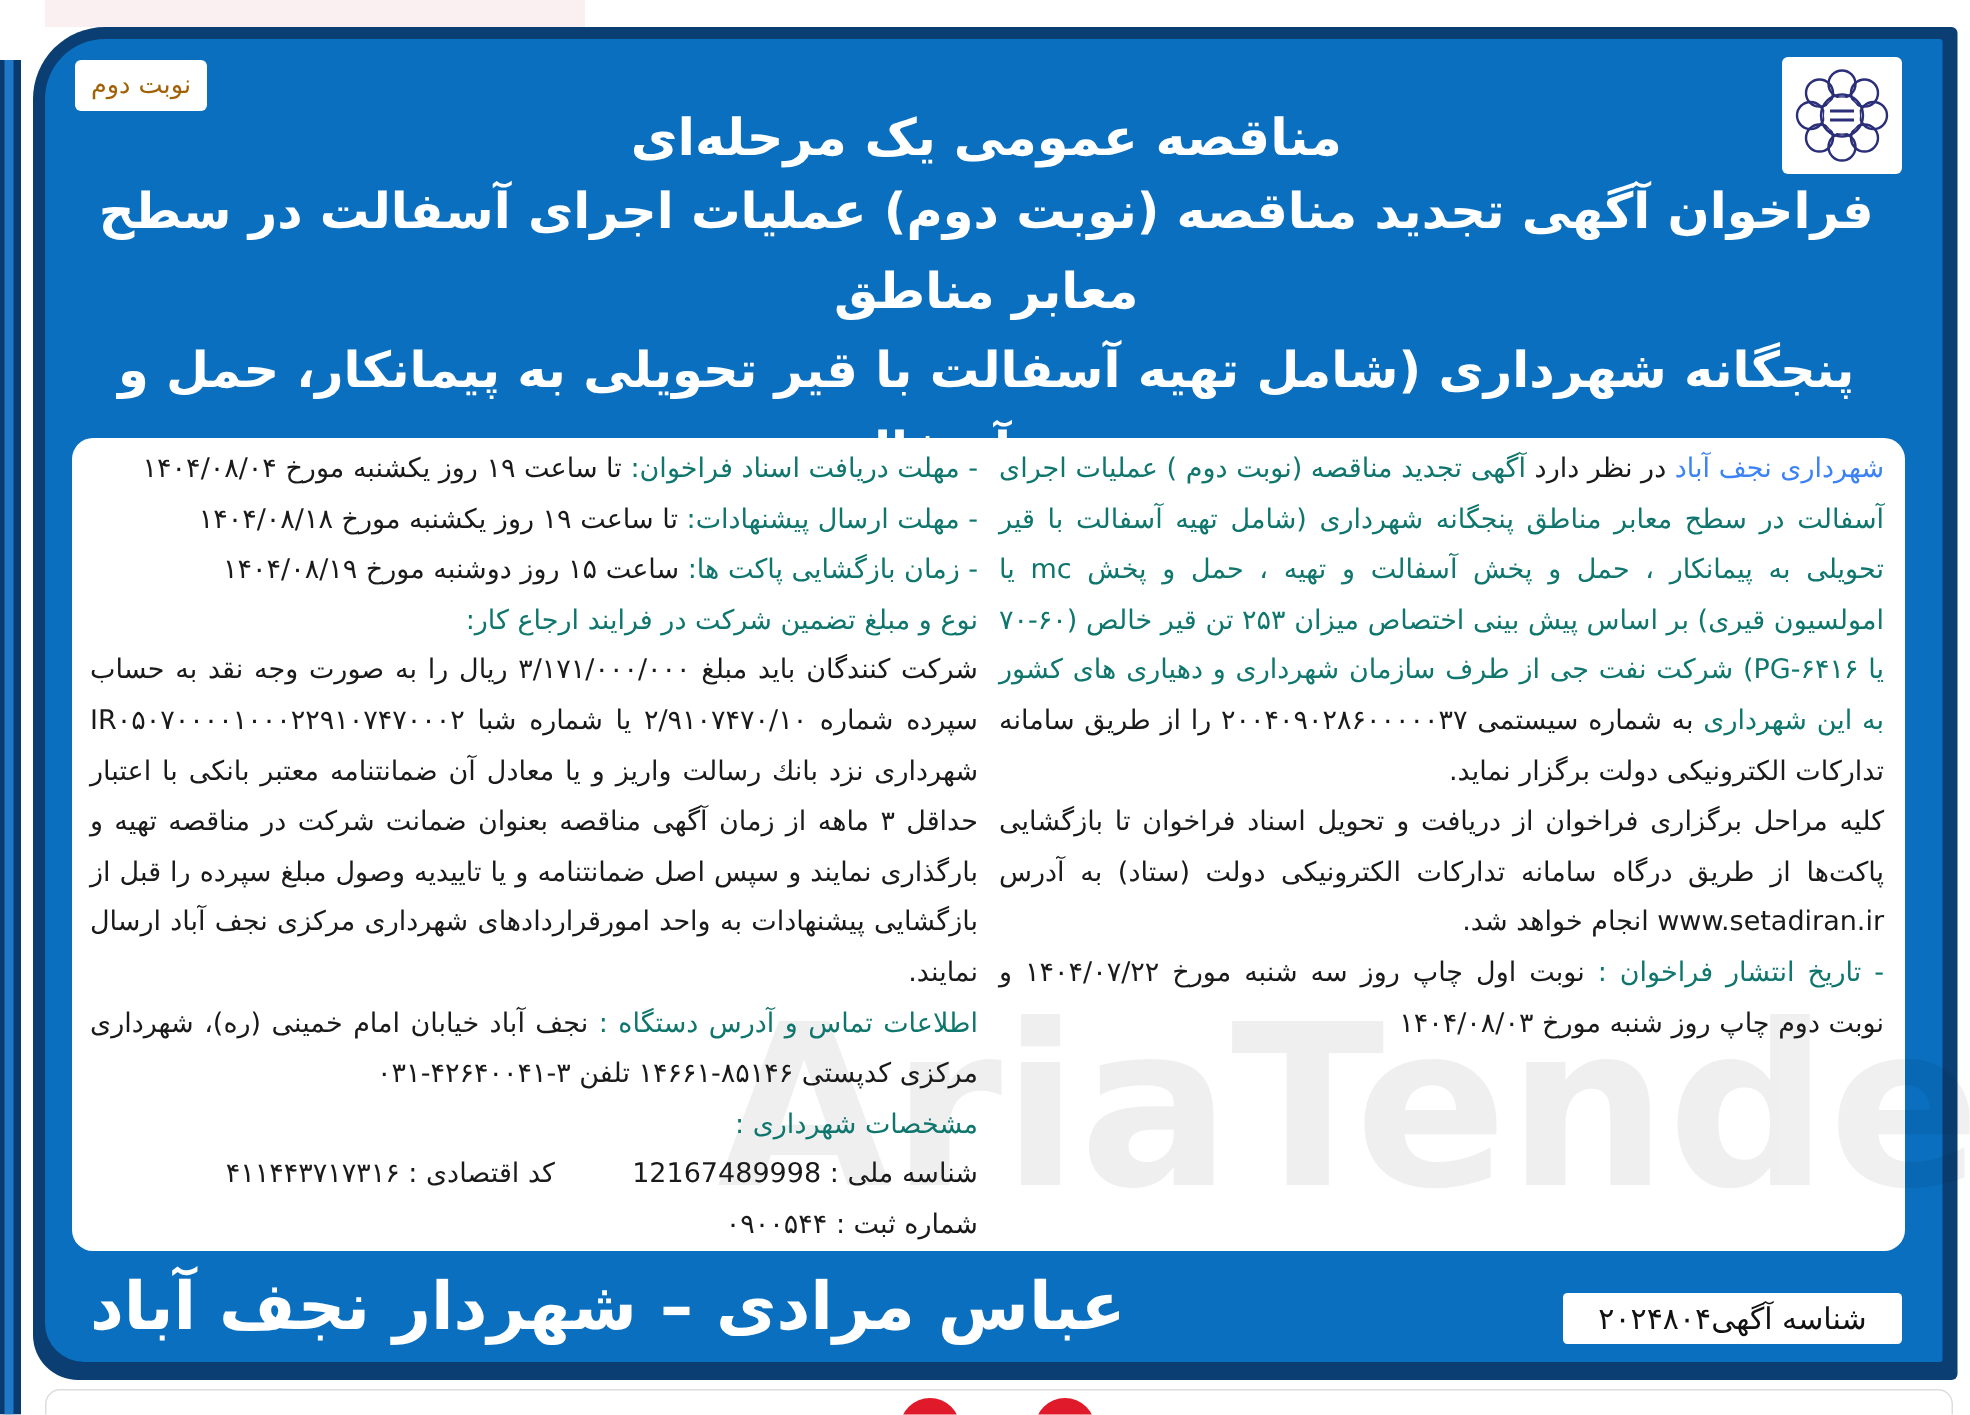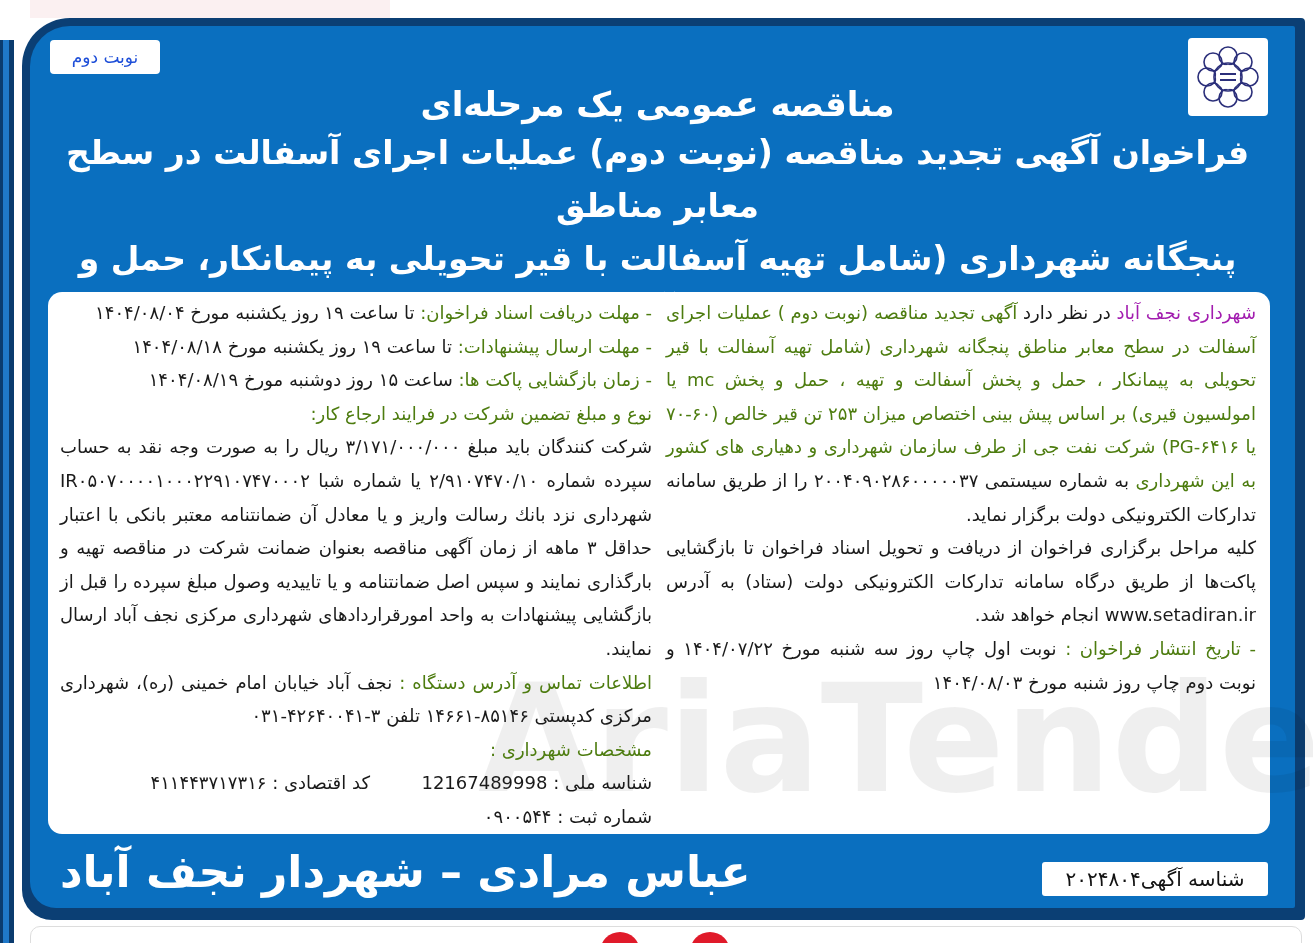--- a/index.html
+++ b/index.html
@@ -12,40 +12,40 @@
   .top-ghost { position:absolute; left:30px; top:0; width:360px; height:18px; background:#f8e6e8; opacity:.6; }
   .frame {
     position:absolute; left:22px; top:18px; width:1283px; height:902px;
     background:#0b3f74; border-radius:48px 4px 4px 30px;
   }
   .panel {
     position:absolute; left:30px; top:26px; width:1265px; height:882px;
     background:#0a6fbf; border-radius:40px 2px 2px 26px;
   }
   .badge {
-    position:absolute; left:50px; top:40px; width:110px; height:34px; background:#fff;
-    border-radius:4px; color:#1d4ed8; font-size:17px; display:flex; align-items:center; justify-content:center;
+    position:absolute; left:50px; top:40px; width:88px; height:34px; background:#fff;
+    border-radius:4px; color:#a16207; font-size:17px; display:flex; align-items:center; justify-content:center;
     direction:rtl;
   }
   .logo {
     position:absolute; left:1188px; top:38px; width:80px; height:78px; background:#fff; border-radius:4px;
     display:flex; align-items:center; justify-content:center;
   }
   .headline { position:absolute; left:50px; top:70px; width:1215px; direction:rtl; text-align:center; color:#fff; font-weight:bold; }
-  .h1 { font-size:34px; line-height:44px; margin-top:12px; }
+  .h1 { font-size:34px; line-height:44px; margin-top:0; }
   .h2 { font-size:33px; line-height:53px; }
   .content {
     position:absolute; left:48px; top:292px; width:1222px; height:542px; background:#fff;
     border-radius:14px 14px 14px 14px; direction:rtl;
   }
   .col { position:absolute; top:4px; font-size:18px; line-height:33.6px; color:#1a1a1a; text-align:justify; }
   .col-right { right:14px; width:590px; }
   .col-left { left:12px; width:592px; }
-  .red { color:#a21caf; }
-  .cyan { color:#4d7c0f; }
+  .red { color:#3b82f6; }
+  .cyan { color:#0f766e; }
   .watermark { position:absolute; left:430px; top:360px; font-size:150px; color:#000; opacity:.06; font-weight:bold; direction:ltr; }
   .footer-name { position:absolute; left:60px; top:846px; color:#fff; font-weight:bold; font-size:44px; direction:rtl; }
   .footer-id {
     position:absolute; left:1042px; top:862px; width:226px; height:34px; background:#fff; border-radius:3px;
     font-size:20px; color:#111; direction:rtl; display:flex; align-items:center; justify-content:center;
   }
   .bottom-strip { position:absolute; left:30px; top:926px; width:1270px; height:30px; border:1px solid #ddd; border-radius:10px; background:#fff; }
   .dot { position:absolute; top:932px; width:40px; height:40px; border-radius:50%; background:#e01a2a; }
   .row { display:block; }
 </style>

